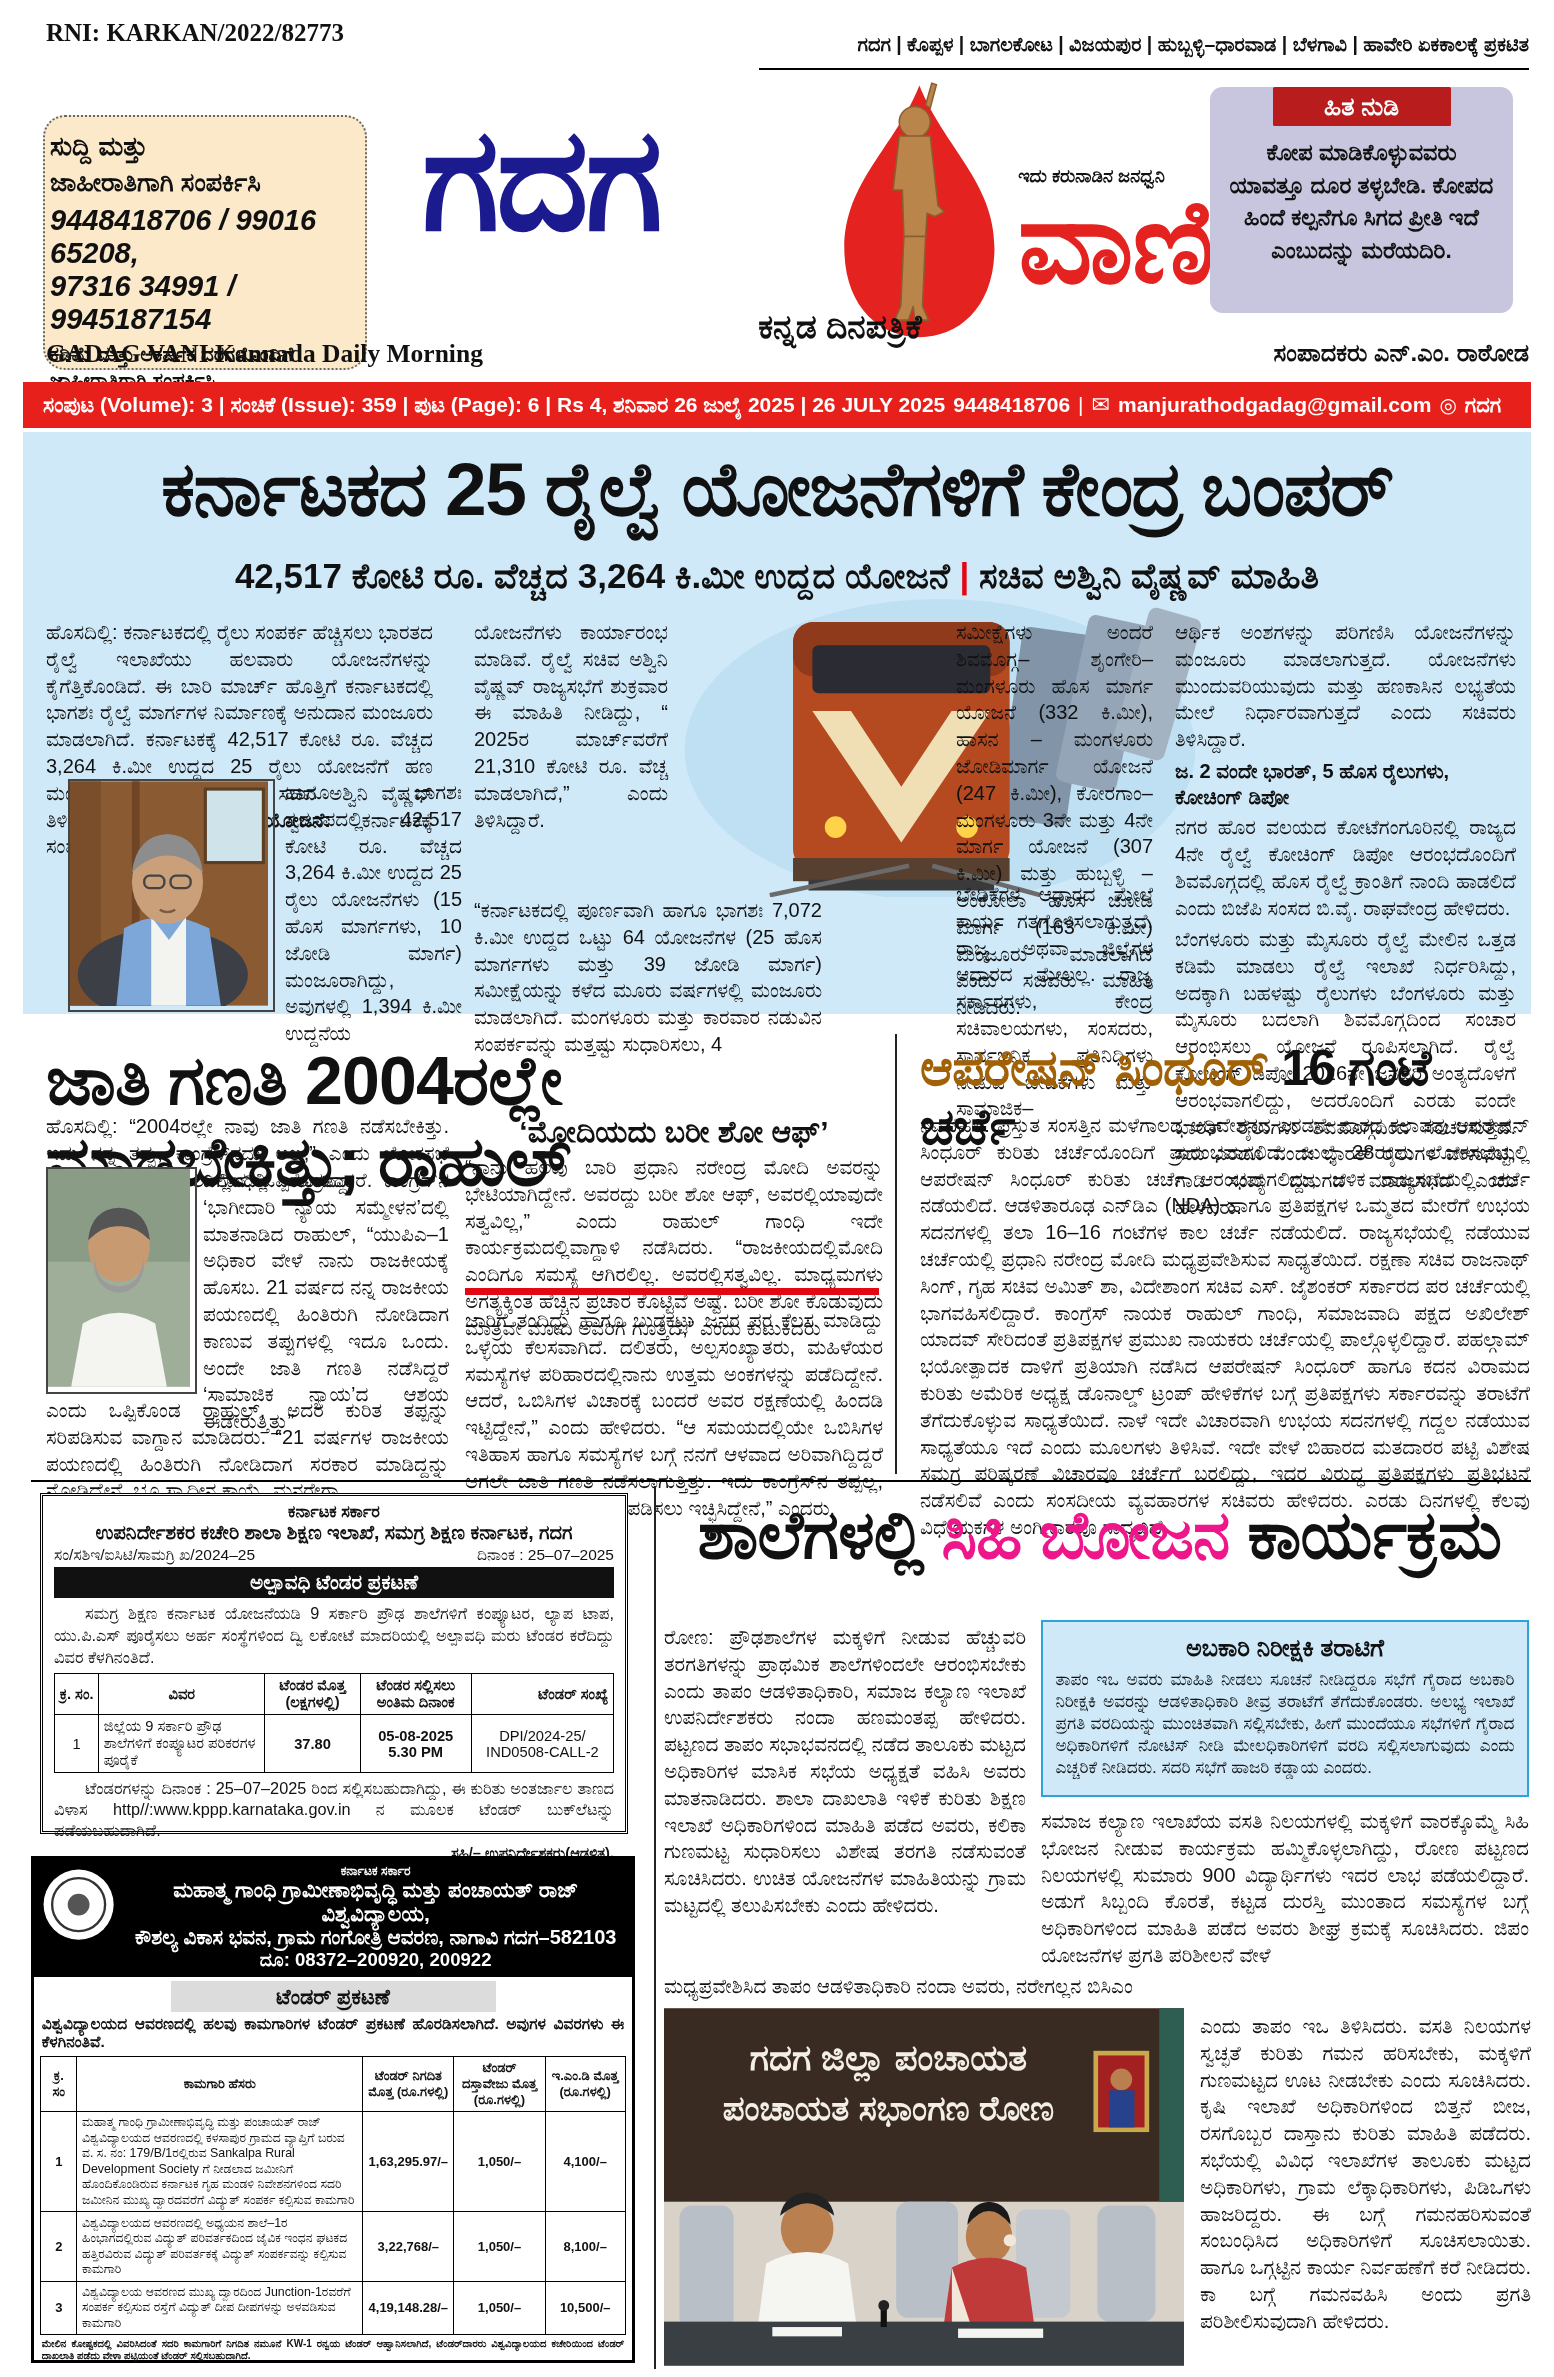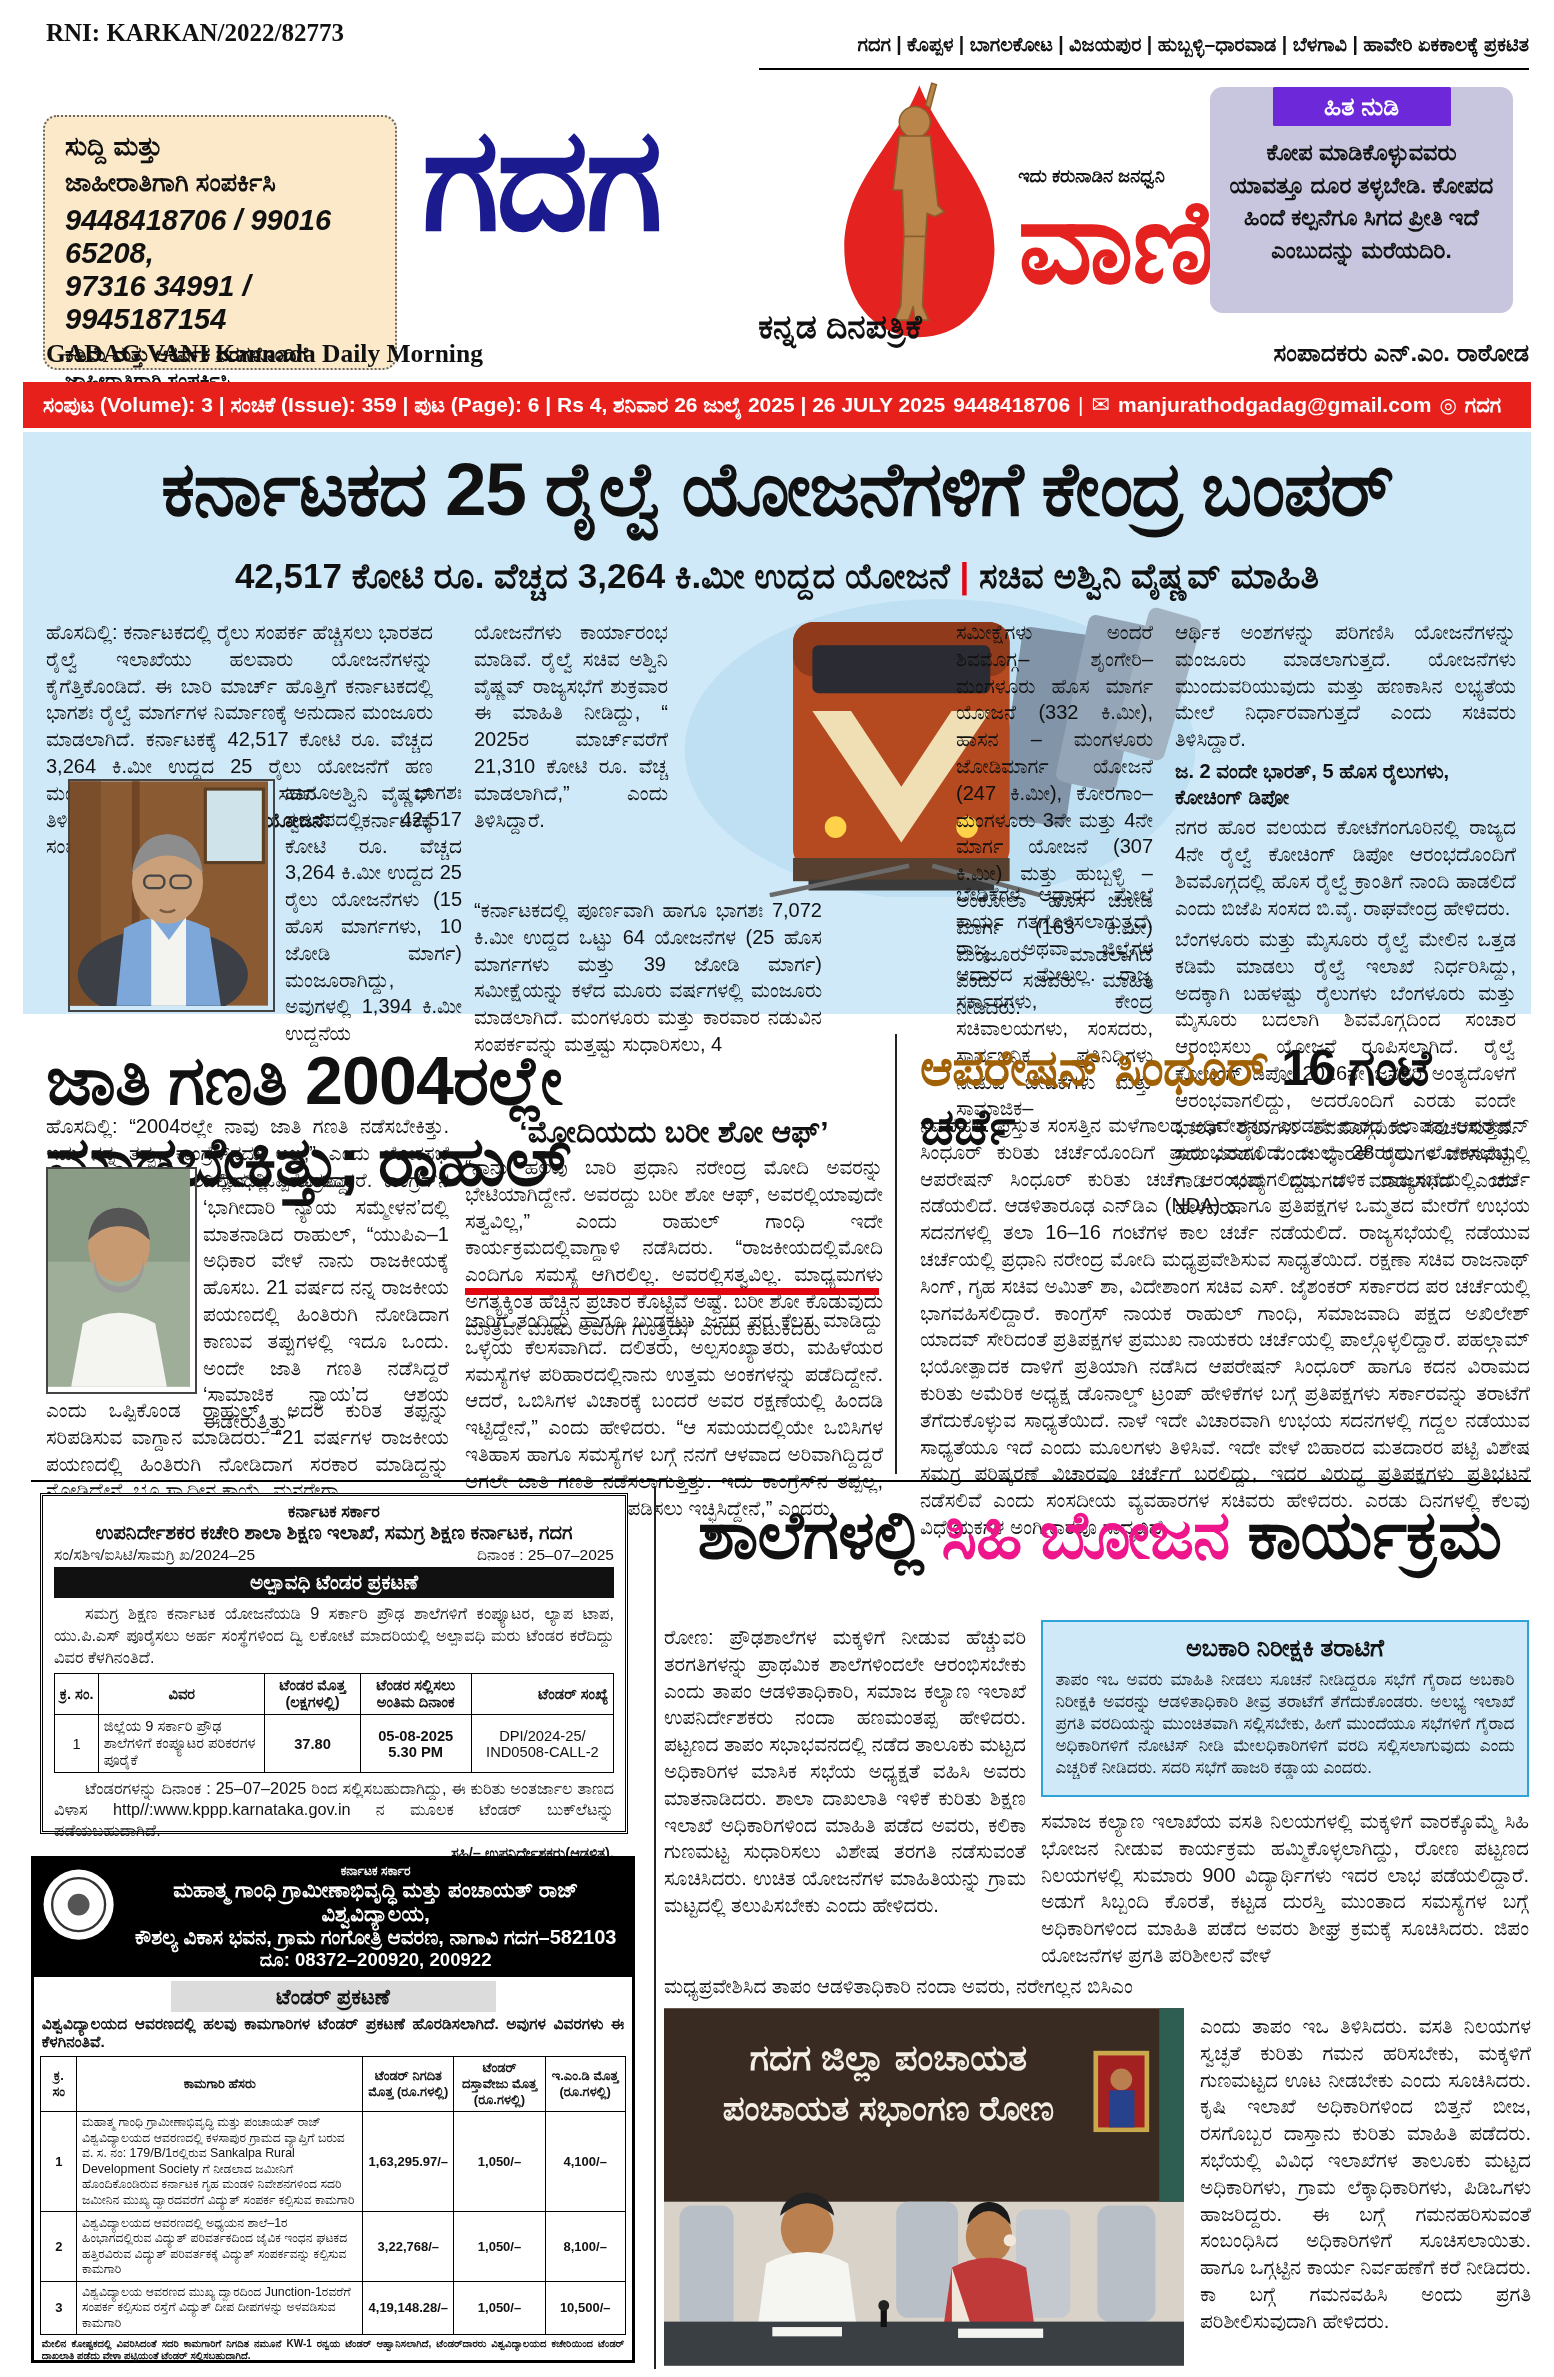--- a/index.html
+++ b/index.html
@@ -5,23 +5,23 @@
   html,body{margin:0;padding:0;background:#e9e9e9;}
   .page{position:relative;width:1555px;height:2377px;background:#ffffff;overflow:hidden;
         font-family:"Liberation Sans",sans-serif;color:#111;}
   .abs{position:absolute;}
   .k{font-family:"Liberation Sans",sans-serif;}
   .serif{font-family:"Liberation Serif",serif;}
   .just{text-align:justify;text-justify:inter-word;}
   .b{font-weight:bold;}
   .center{text-align:center;}
   
-  .contact-box{background:#fbe9ca;border:2.3px dotted #666;border-radius:14px;padding:14px 20px;}
+  .contact-box{background:#fbe9ca;border:2.3px dotted #666;border-radius:22px;padding:14px 5px;}
   .hita-box{background:#c7c6de;border-radius:12.4px;}
-  .hita-title{background:#6d28d9;color:#fff;}
+  .hita-title{background:#b91c1c;color:#fff;}
   .infobar{background:#e8201c;color:#fff;display:flex;align-items:center;gap:20px;padding:0 20px;}
   .leadblock{background:#cfe9f8;}
   .bodytxt{font-size:20px;line-height:1.34;}
   .photo-frame{border:2.3px solid #444;}
   .redrule{background:#e30613;}
   .noticebox1{border:3.1px double #000;background:#fff;padding:6.2px 11px;}
   .noticebox2{border:3.9px solid #000;background:#fff;}
   .ntable{border-collapse:collapse;width:100%;}
   .ntable td,.ntable th{border:1.5px solid #000;padding:3.1px 4.6px;vertical-align:middle;}
   .bluebox{background:#cfe9f8;border:2.3px solid #2ea3d8;padding:9.3px 12.4px;}

